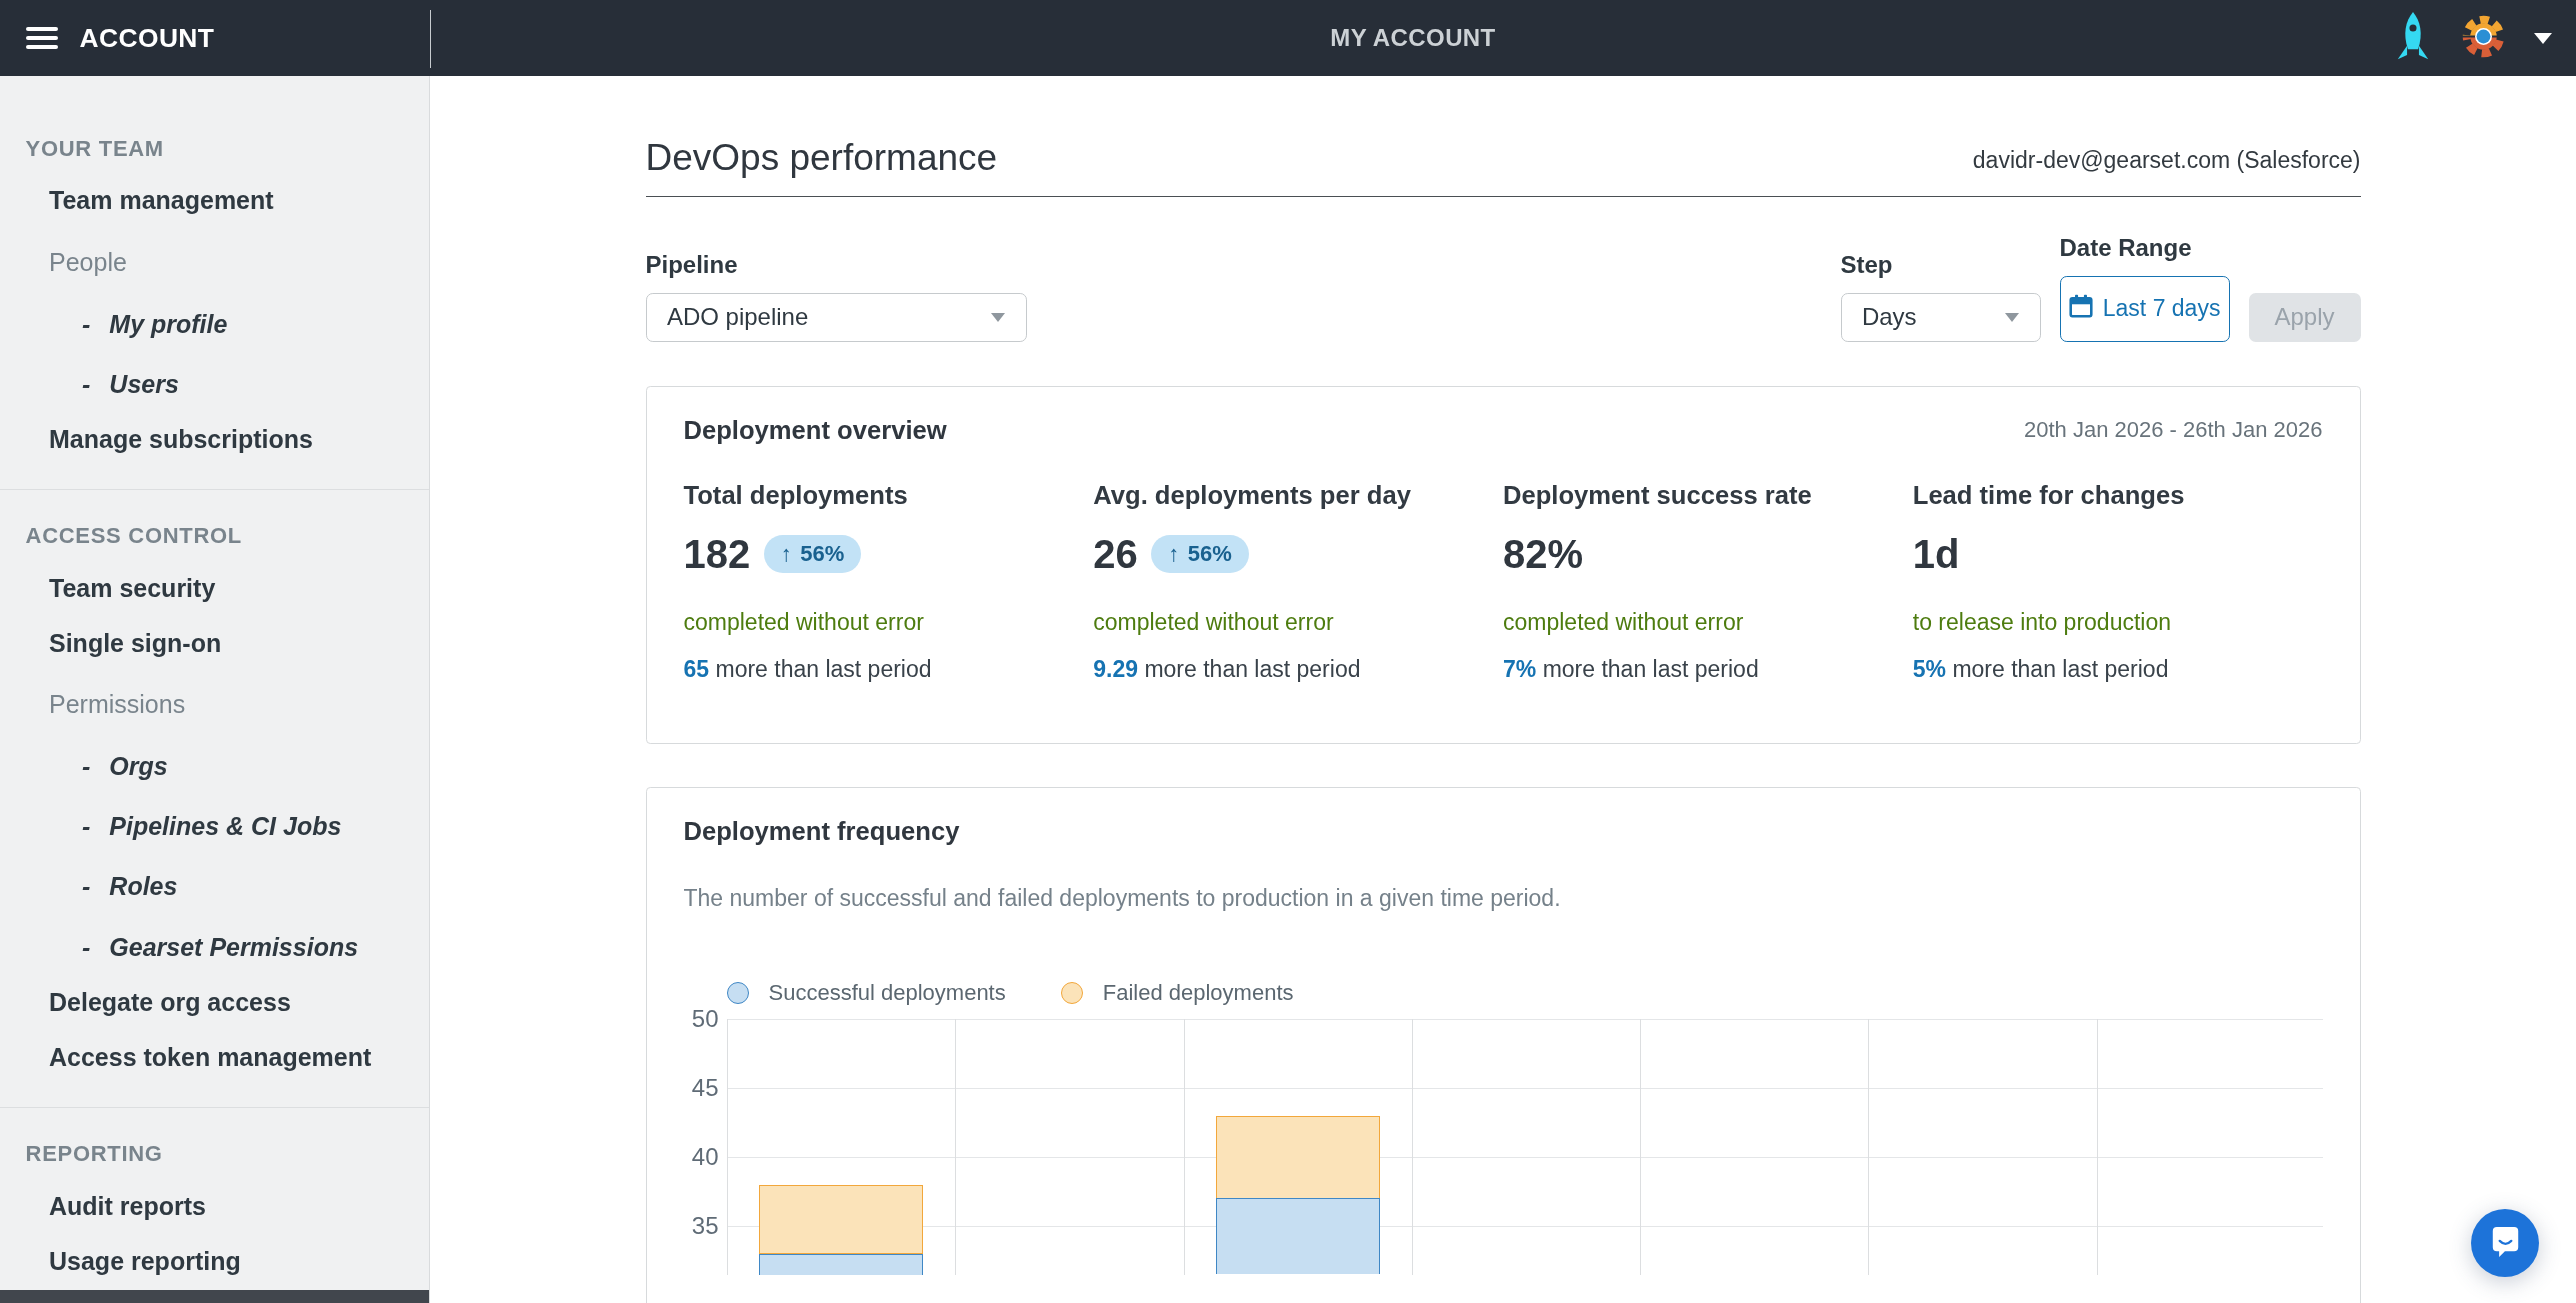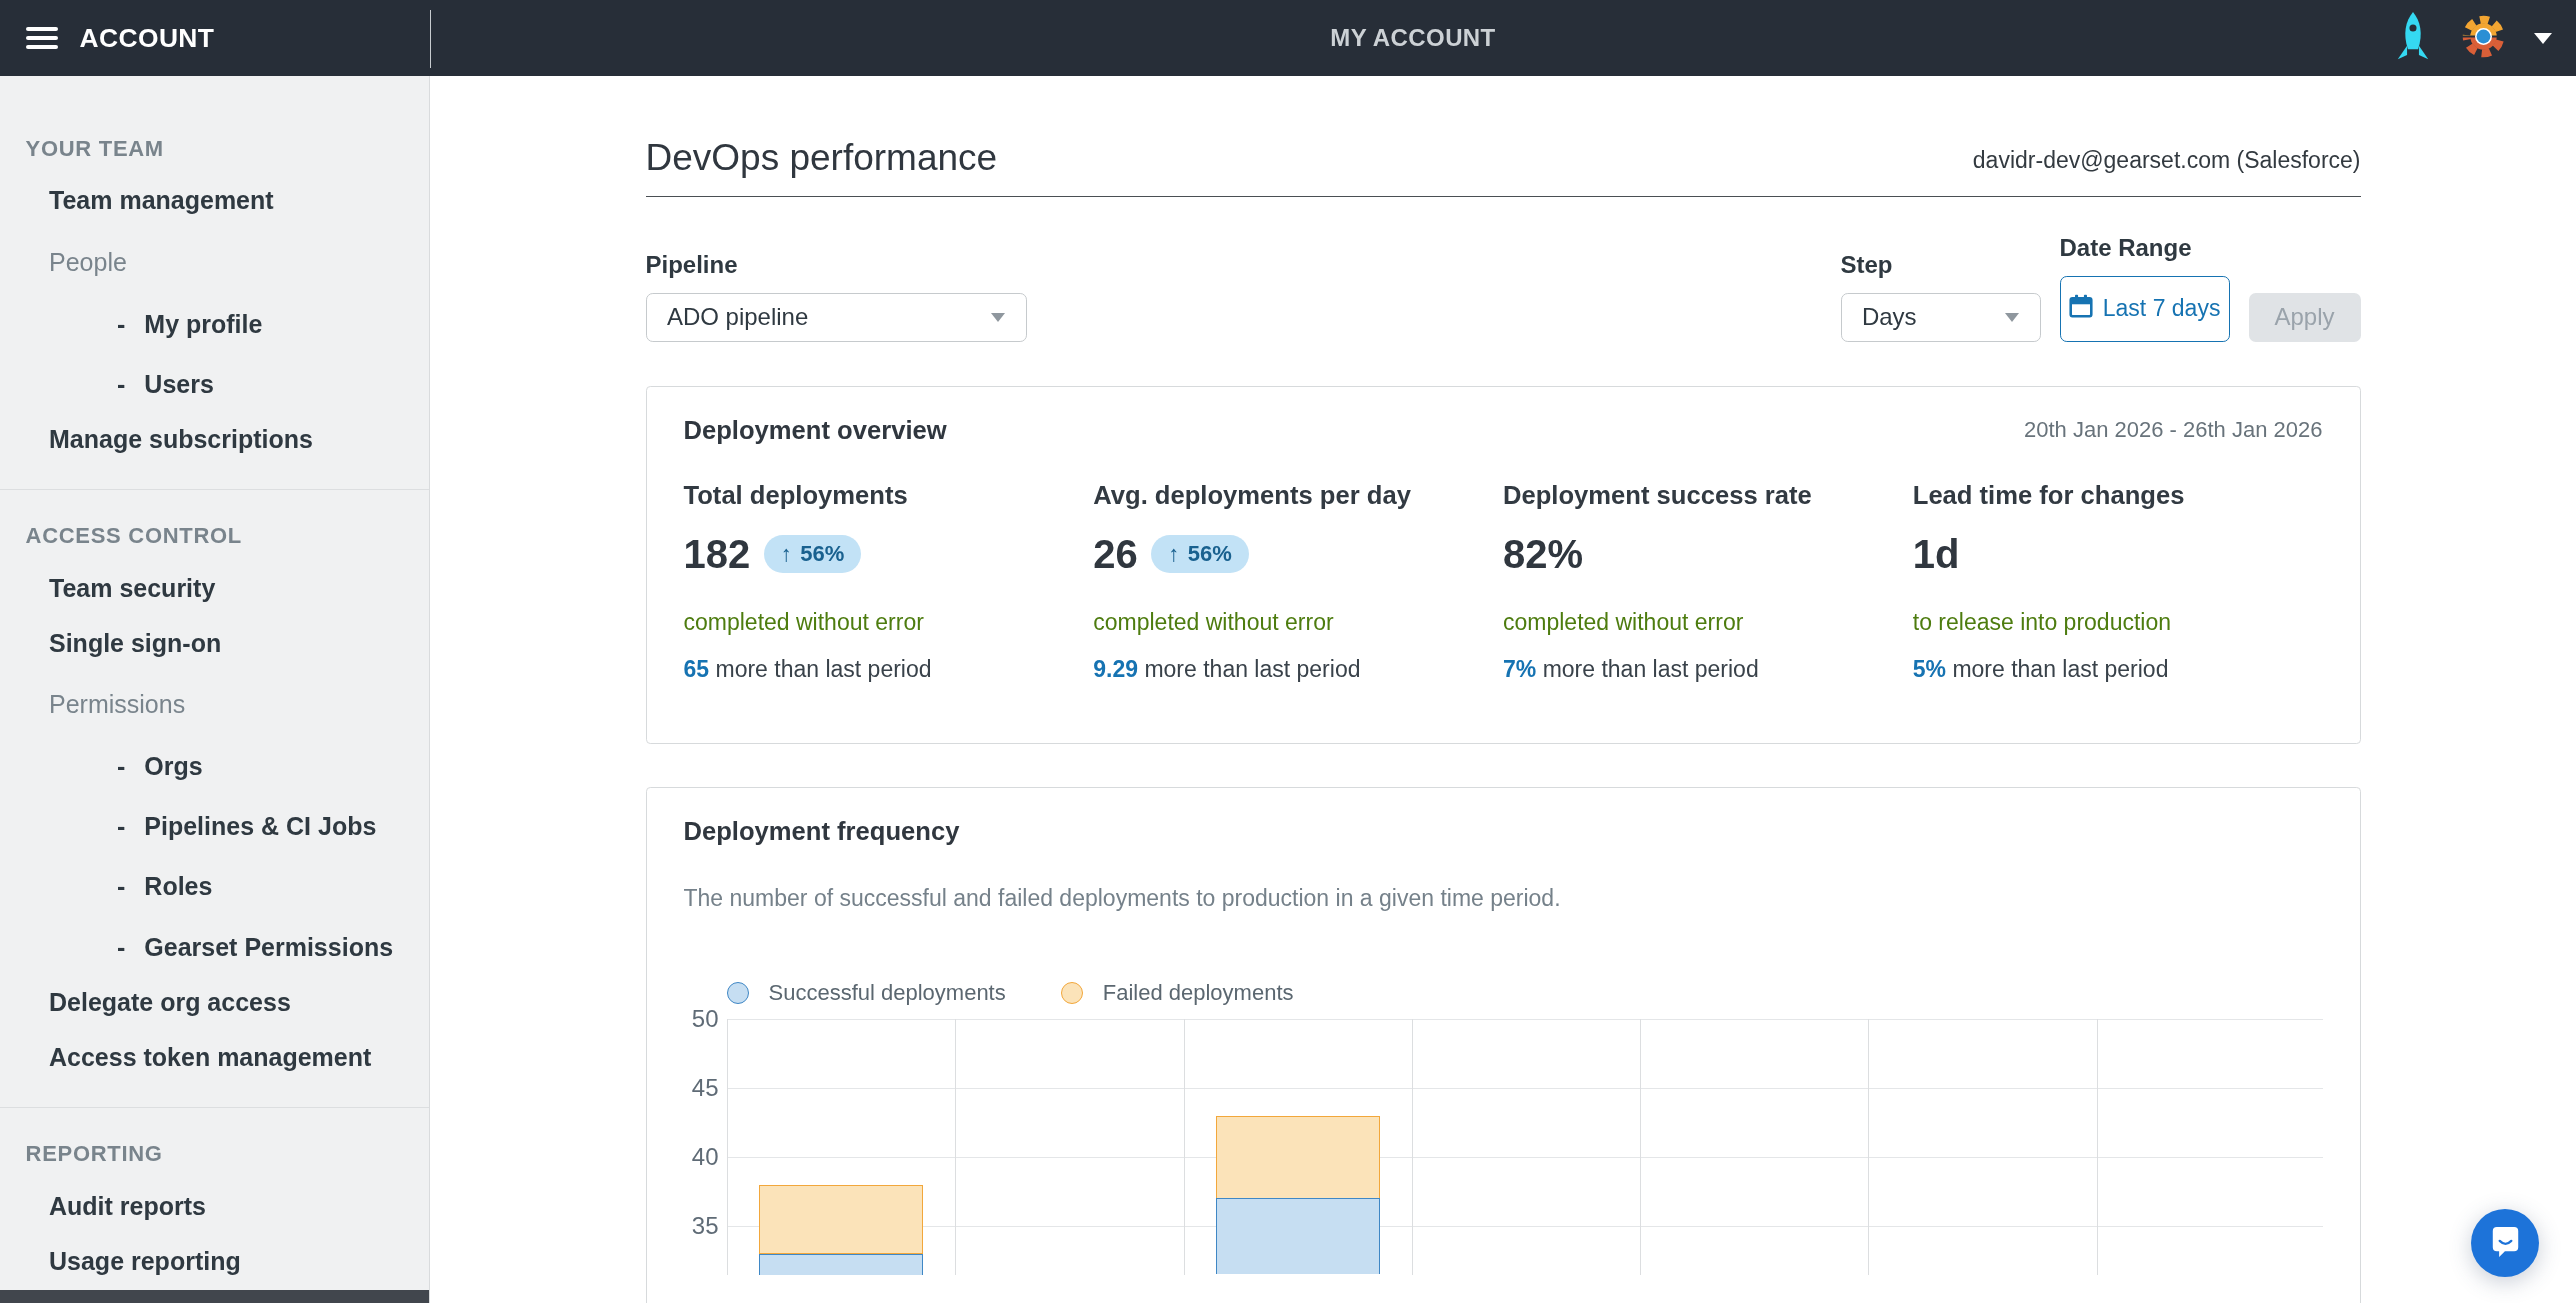--- a/index.html
+++ b/index.html
@@ -29,22 +29,22 @@
   
   .shell{flex:1; display:flex; min-height:0;}
   .sidebar{width:430px; flex:0 0 430px; background:var(--sidebar-bg);
     border-right:0.9px solid #d9dbdd; overflow:hidden; padding-top:48px;}
   .sn-header{height:49px; display:flex; align-items:center; padding-left:25.6px;
     color:var(--soft); font-size:22px; font-weight:700; letter-spacing:0.7px;}
   .sn-item{height:55px; display:flex; align-items:center; padding-left:49px;
     font-size:25px; font-weight:700; color:var(--text); cursor:pointer;}
   .sn-subheader{height:55px; margin:6.8px 0; display:flex; align-items:center; padding-left:49px;
     font-size:25px; font-weight:500; color:var(--soft);}
-  .sn-sub{height:55px; margin-top:5.1px; display:flex; align-items:center; padding-left:117px;
-    font-size:25px; font-weight:700; color:var(--text); cursor:pointer;}
+  .sn-sub{height:55px; margin-top:5.1px; display:flex; align-items:center; padding-left:82px;
+    font-size:25px; font-weight:700; color:var(--text); cursor:pointer;font-style:italic;}
   .sn-sub::before{content:"-"; font-weight:700; margin-right:19px;}
   .sn-divider{border-top:0.9px solid #dcdee0; margin-top:22px;}
   .sidebar section{padding-top:22px;}
   .sidebar section:first-child{padding-top:0;}
   .sn-item.selected{background:var(--sel-bg); color:#fff; margin-top:1.7px;}
 
   
   .main{flex:1; overflow:hidden; background:#fff;}
   .content{width:1715px; margin:0 auto;}
   .page-header{margin-top:61px; padding-bottom:17px; border-bottom:0.9px solid #4a4f54;

